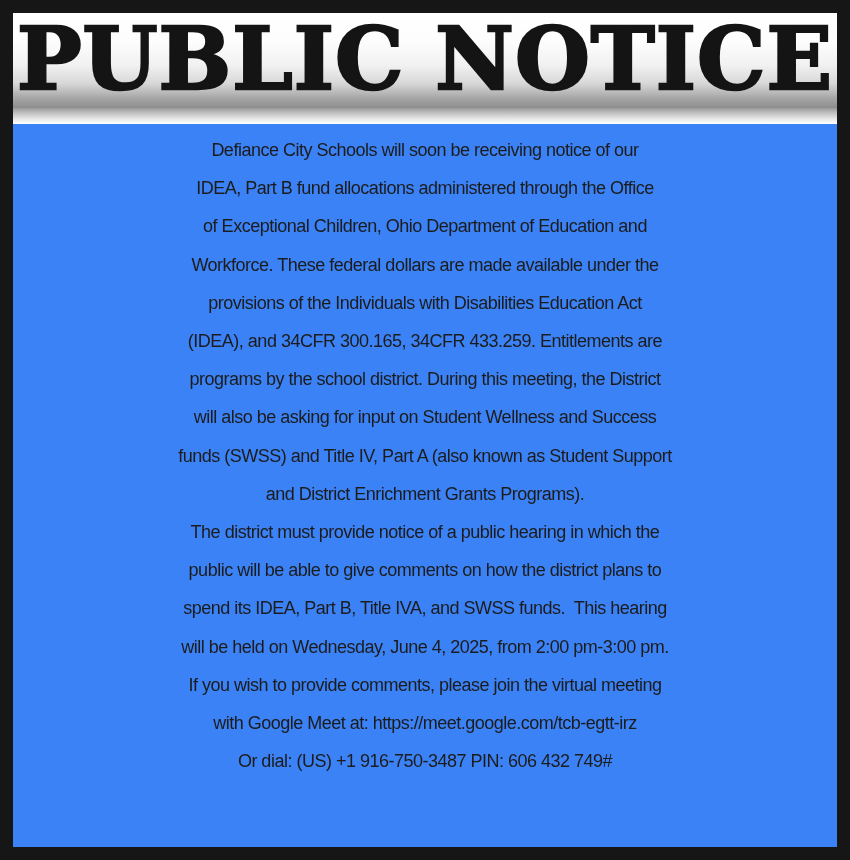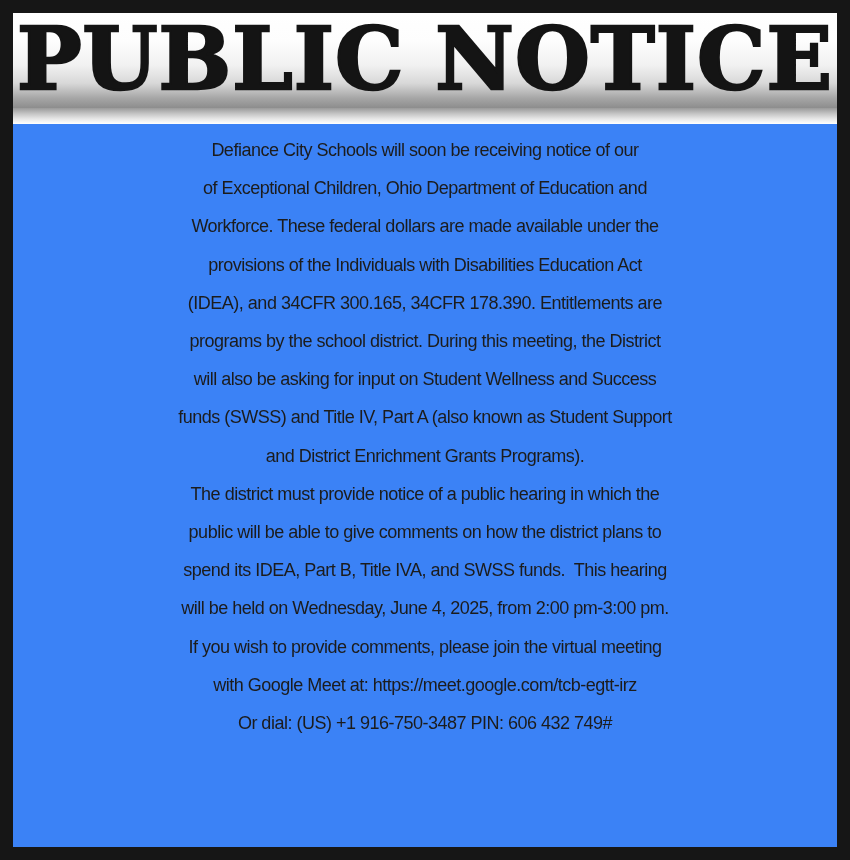--- a/index.html
+++ b/index.html
@@ -79,24 +79,25 @@
 <body>
 
 <div class="page">
   <div class="frame">
     <div class="header">
       <h1 class="title">PUBLIC NOTICE</h1>
     </div>
     <div class="header-fade"></div>
     <div class="body-text">
         <div class="line">Defiance City Schools will soon be receiving notice of our</div>
+        <div class="line">IDEA, Part B fund allocations administered through the Office</div>
         <div class="line">of Exceptional Children, Ohio Department of Education and</div>
         <div class="line">Workforce. These federal dollars are made available under the</div>
         <div class="line">provisions of the Individuals with Disabilities Education Act</div>
-        <div class="line">(IDEA), and 34CFR 300.165, 34CFR 178.390. Entitlements are</div>
+        <div class="line">(IDEA), and 34CFR 300.165, 34CFR 433.259. Entitlements are</div>
         <div class="line">programs by the school district. During this meeting, the District</div>
         <div class="line">will also be asking for input on Student Wellness and Success</div>
         <div class="line">funds (SWSS) and Title IV, Part A (also known as Student Support</div>
         <div class="line">and District Enrichment Grants Programs).</div>
         <div class="line">The district must provide notice of a public hearing in which the</div>
         <div class="line">public will be able to give comments on how the district plans to</div>
         <div class="line">spend its IDEA, Part B, Title IVA, and SWSS funds.  This hearing</div>
         <div class="line">will be held on Wednesday, June 4, 2025, from 2:00 pm-3:00 pm.</div>
         <div class="line">If you wish to provide comments, please join the virtual meeting</div>
         <div class="line">with Google Meet at: https://meet.google.com/tcb-egtt-irz</div>

